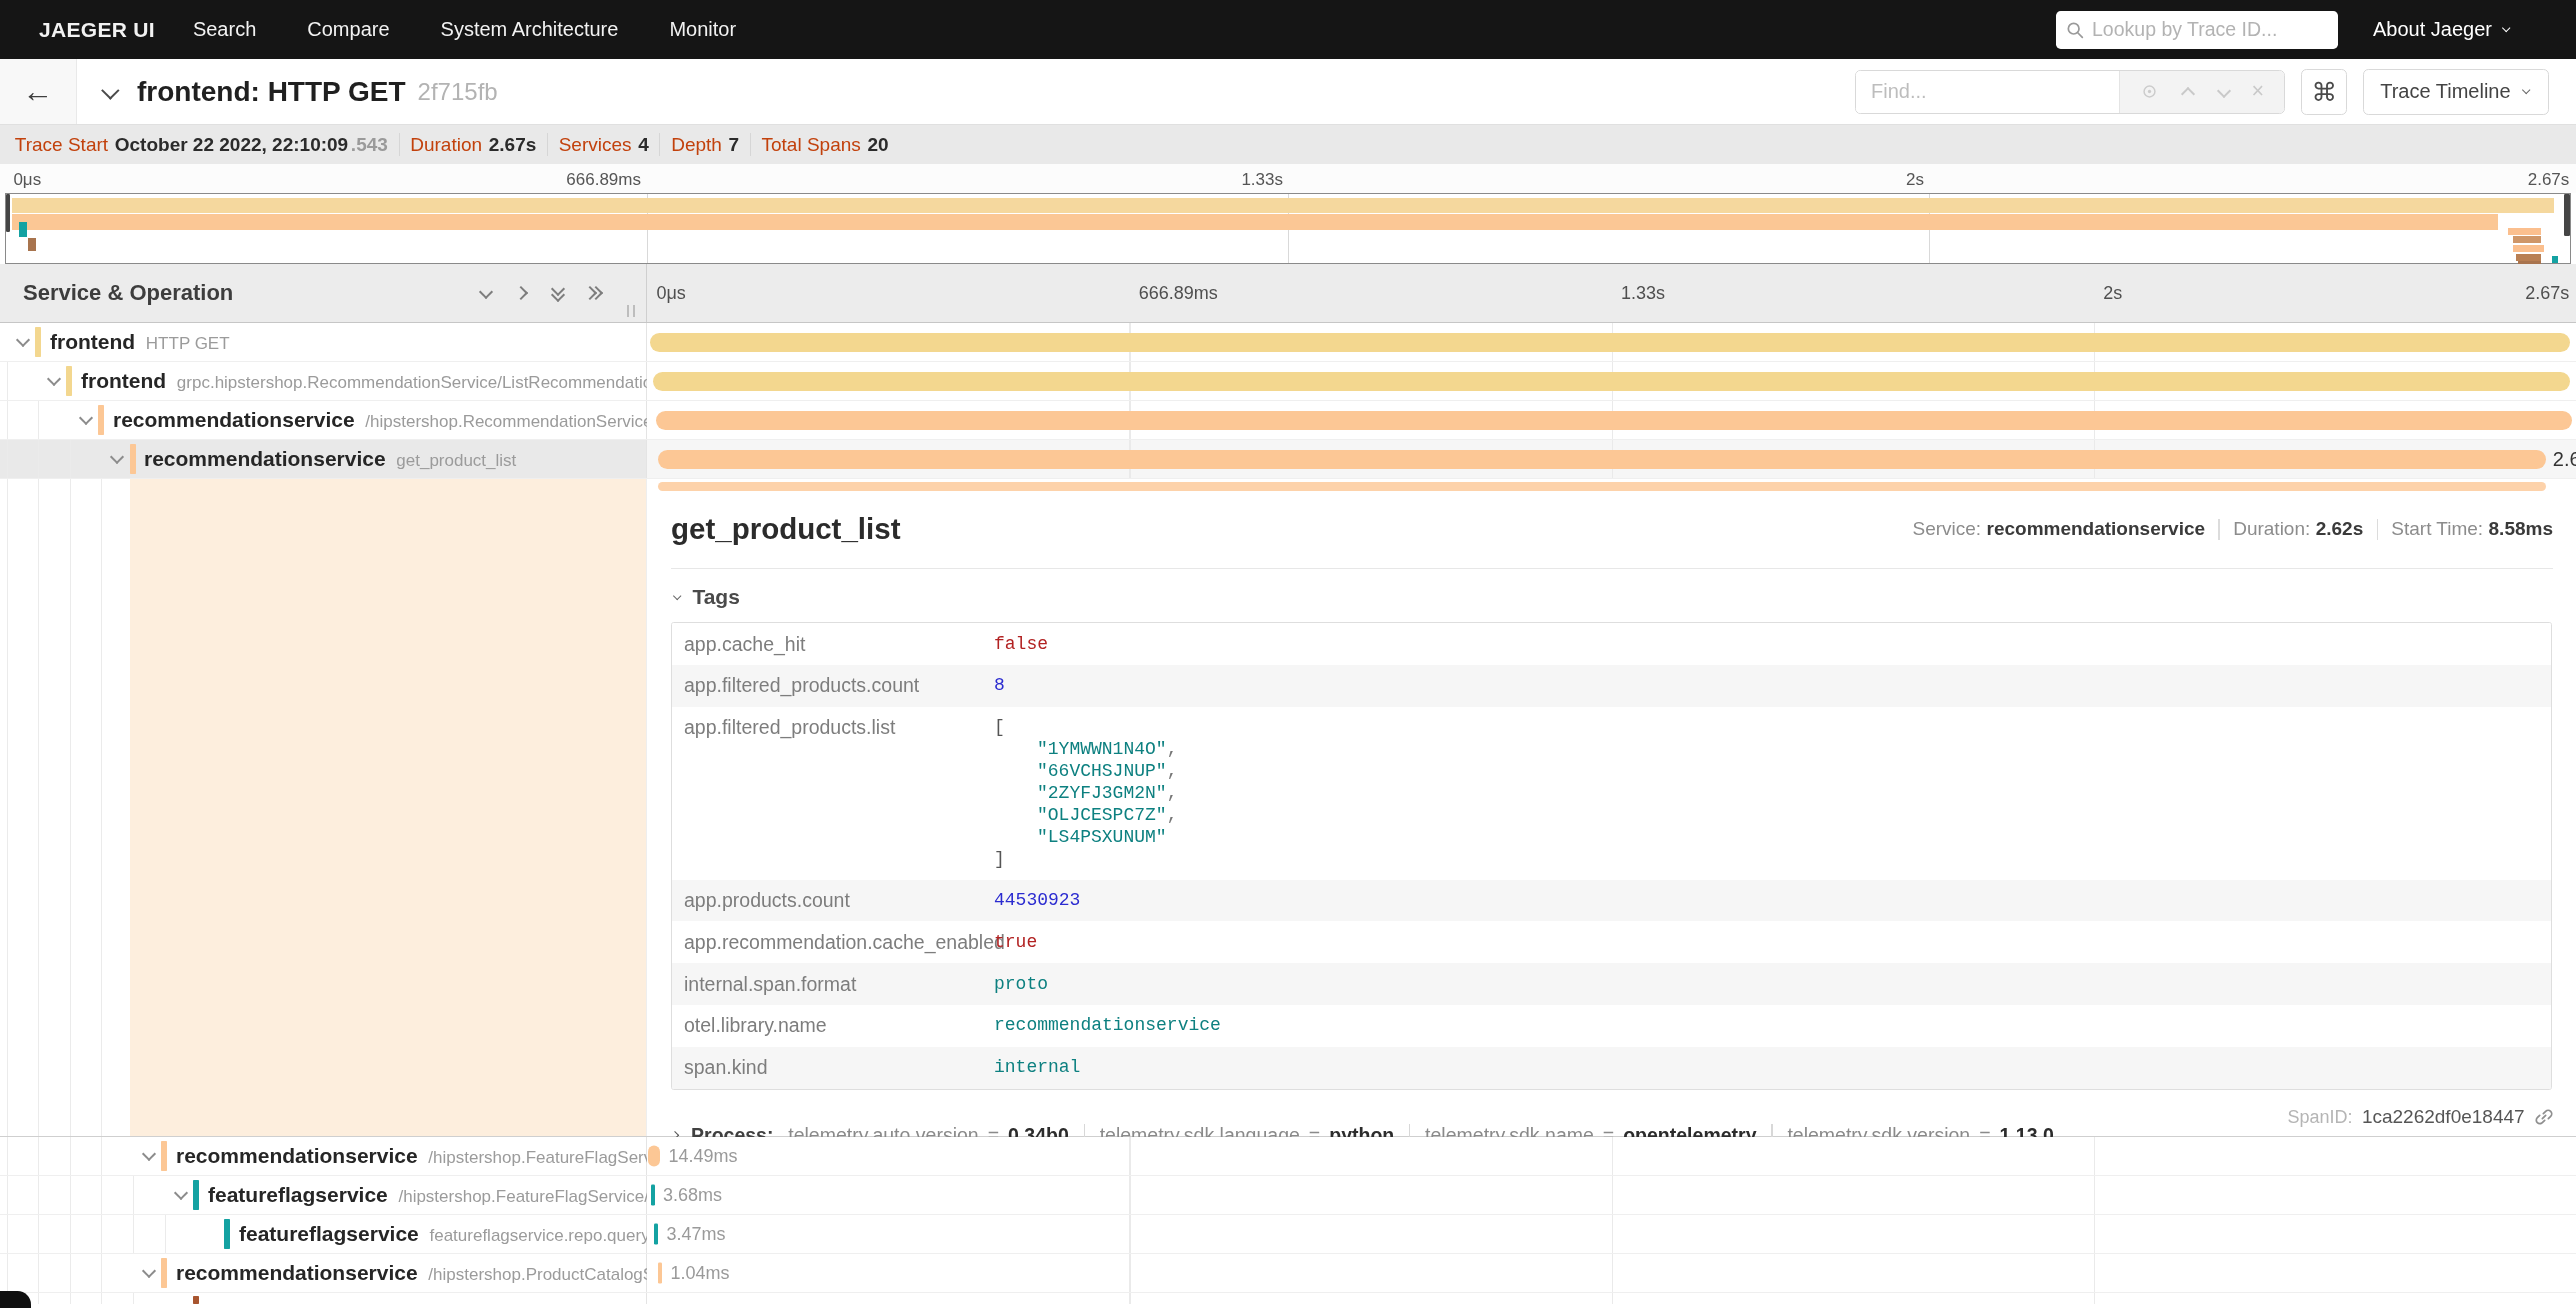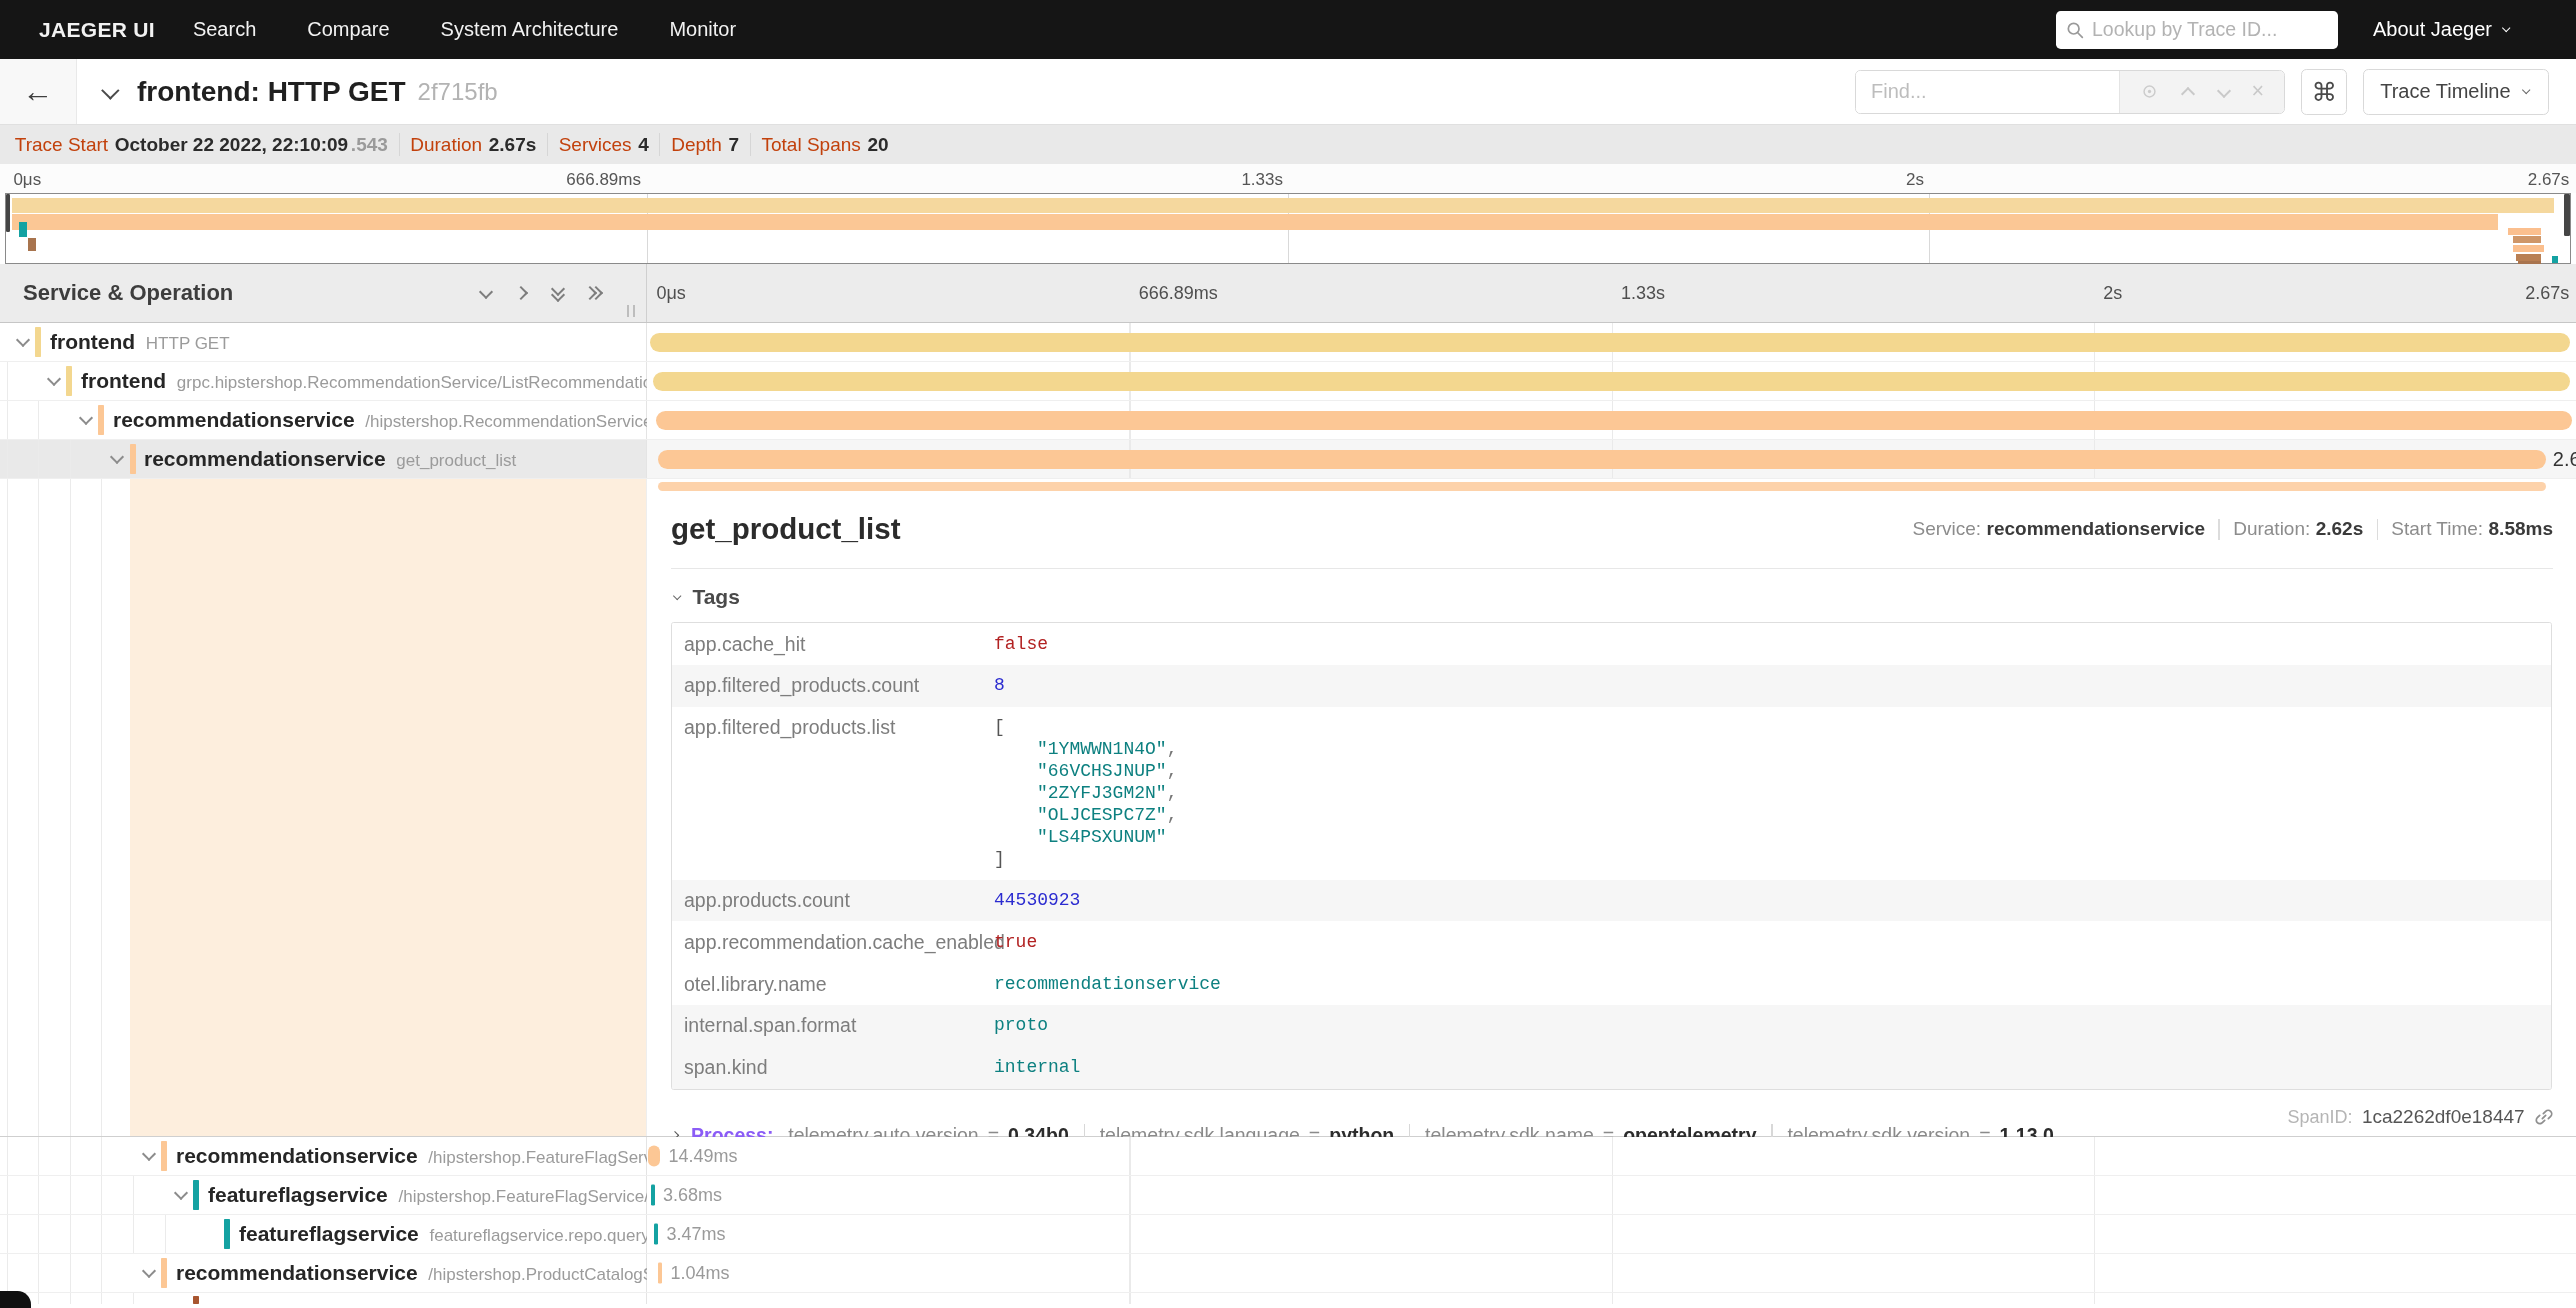--- a/index.html
+++ b/index.html
@@ -132,21 +132,21 @@
   .t-val{flex:1;padding:9.4px 0;font-family:"Liberation Mono",monospace;font-size:18px;line-height:22px;}
   .v-bool{color:#b22222;}
   .v-num{color:#2b2bd0;}
   .v-str{color:#0d8080;}
   .lb{color:#555;display:block;}
   .t-list div.item{margin-left:43px;}
   .lc{color:#777;}
   .process{display:flex;align-items:center;margin-top:34px;font-size:19.5px;gap:14.8px;}
   .p-head{display:flex;align-items:center;gap:9.4px;cursor:pointer;}
   .p-head .chv{color:#555;}
-  .p-label{font-weight:700;color:#8b5cf6;}
+  .p-label{font-weight:700;color:#404040;}
   .p-item{display:flex;gap:9px;align-items:center;color:#8a8a8a;white-space:nowrap;}
   .p-item b{color:#2c2c2c;font-weight:700;}
   .p-div{width:1.3px;height:23px;background:#d8d8d8;}
   .spanid{position:absolute;right:22px;bottom:8px;display:flex;align-items:center;gap:9.4px;
           font-size:18px;color:#b5b5b5;}
   .spanid b{color:#555;font-weight:400;font-size:19px;}
   .spanid svg{cursor:pointer;}
 
   .corner{position:absolute;left:0;bottom:0;width:31px;height:17.5px;background:#101010;
           border-top-right-radius:13.4px;}
@@ -383,27 +383,27 @@
             </div>
           </div>
           <div class="t-row alt">
             <div class="t-key">app.products.count</div>
             <div class="t-val v-num">44530923</div>
           </div>
           <div class="t-row">
             <div class="t-key">app.recommendation.cache_enabled</div>
             <div class="t-val v-bool">true</div>
           </div>
+          <div class="t-row alt">
+            <div class="t-key">internal.span.format</div>
+            <div class="t-val v-str">proto</div>
+          </div>
           <div class="t-row">
             <div class="t-key">otel.library.name</div>
             <div class="t-val v-str">recommendationservice</div>
-          </div>
-          <div class="t-row alt">
-            <div class="t-key">internal.span.format</div>
-            <div class="t-val v-str">proto</div>
           </div>
           <div class="t-row alt">
             <div class="t-key">span.kind</div>
             <div class="t-val v-str">internal</div>
           </div>
         </div>
       <div class="process">
         <div class="p-head">
           <span class="chv small right"></span>
           <span class="p-label">Process:</span>

